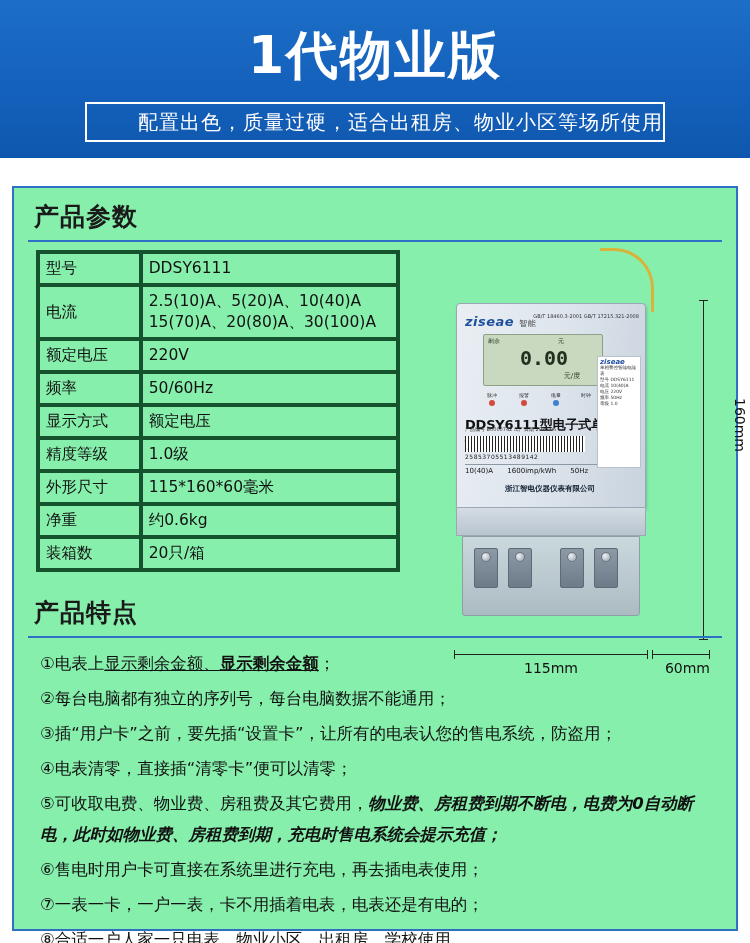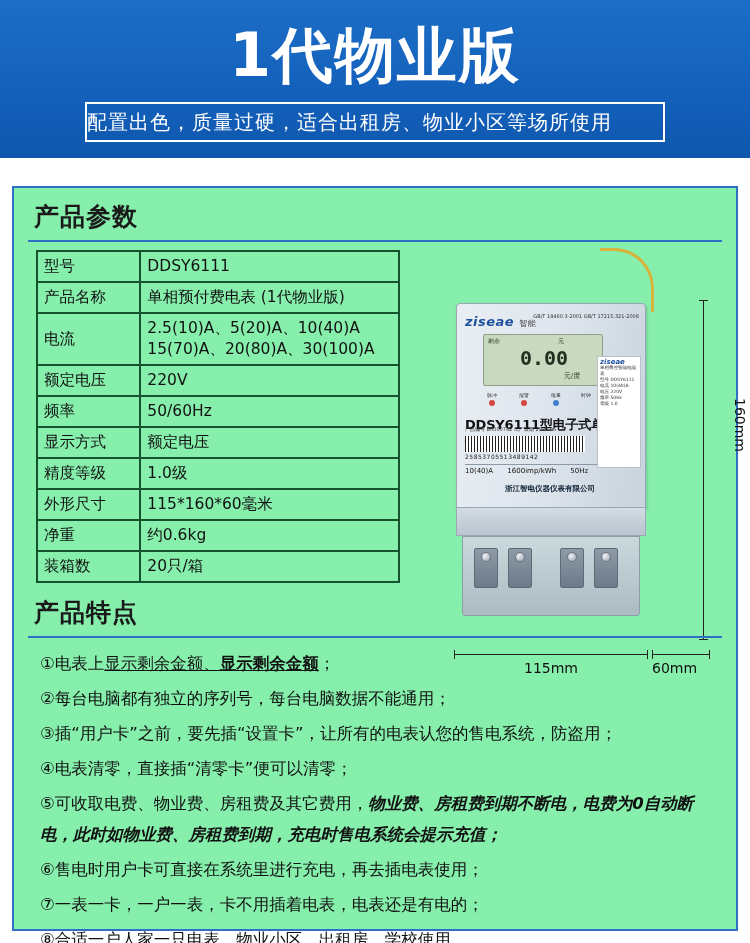--- a/index.html
+++ b/index.html
@@ -13,27 +13,27 @@
   .page { position: relative; width: 750px; height: 943px; }
 
   
   .banner {
     position: absolute; left:0; top:0; width:750px; height:158px;
     background: linear-gradient(180deg,#1c6ec6 0%, #1461bc 55%, #0f57ae 100%);
   }
   .banner-title {
     position:absolute; left:0; top:26px; width:750px;
     text-align:center; color:#ffffff;
-    font-size:60px; font-weight:bold; letter-spacing:2px;
+    font-size:52px; font-weight:bold; letter-spacing:2px;
     line-height:58px;
   }
   .banner-sub {
     position:absolute; left:85px; top:102px; width:580px; height:40px;
     border:2px solid #ffffff;
-    color:#ffffff; font-size:20px; line-height:36px; text-align:left;
+    color:#ffffff; font-size:20px; line-height:36px; text-align:right;
     letter-spacing:1px;
   }
 
   
   .body-frame {
     position:absolute; left:12px; top:186px; width:726px; height:745px;
     border:2px solid #2f6fc4;
     background:#86efac;
   }
 
@@ -48,21 +48,21 @@
 
   
   table.spec {
     position:absolute; left:22px; top:62px;
     width:364px;
     border-collapse: collapse;
     font-size:15.5px;
     color:#111;
   }
   table.spec td {
-    border:2px solid #14532d;
+    border:4px solid #14532d;
     padding:4px 6px;
     height:28px;
     vertical-align:middle;
     line-height:21px;
   }
   table.spec td.k { width:104px; }
   table.spec td.v { width:260px; }
   td.v .l2 { display:block; }
 
   
@@ -186,21 +186,21 @@
   }
   .dim-h1:before { left:0; } .dim-h1:after { right:0; }
   .dim-h2 {
     position:absolute; left:238px; top:406px; width:58px; height:1px; background:#222;
   }
   .dim-h2:before, .dim-h2:after {
     content:""; position:absolute; top:-4px; width:1px; height:9px; background:#222;
   }
   .dim-h2:before { left:0; } .dim-h2:after { right:0; }
   .dim-label-h1 { position:absolute; left:40px; top:412px; width:194px; text-align:center; font-size:14px; color:#111; }
-  .dim-label-h2 { position:absolute; left:238px; top:412px; width:58px; text-align:left; font-size:14px; color:#111; }
+  .dim-label-h2 { position:absolute; left:238px; top:412px; width:58px; text-align:right; font-size:14px; color:#111; }
 
   
   .title-feat { position:absolute; left:20px; top:408px; }
   .rule-feat { position:absolute; left:14px; top:448px; width:694px; height:2px; background:#2f6fc4; }
 
   .features {
     position:absolute; left:26px; top:460px; width:680px;
     font-size:16.5px; color:#111; line-height:31px;
   }
   .features .f { margin-bottom:4px; }
@@ -221,24 +221,20 @@
   <div class="body-frame">
 
     <div class="section-title title-params">产品参数</div>
     <div class="rule-params"></div>
 
     <table class="spec">
       <tbody>
         <tr>
           <td class="k">型号</td>
           <td class="v">DDSY6111</td>
-        </tr>
-        <tr>
-          <td class="k">产品名称</td>
-          <td class="v">单相预付费电表 (1代物业版)</td>
         </tr>
         <tr>
           <td class="k">电流</td>
           <td class="v">
             <span class="l2">2.5(10)A、5(20)A、10(40)A</span>
             <span class="l2">15(70)A、20(80)A、30(100)A</span>
           </td>
         </tr>
         <tr>
           <td class="k">额定电压</td>

